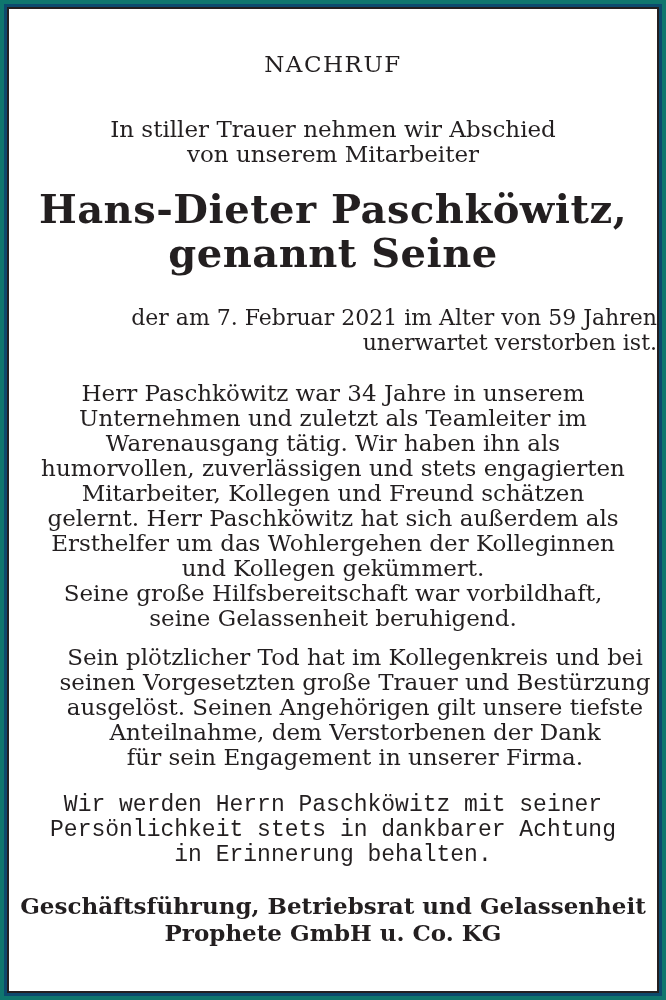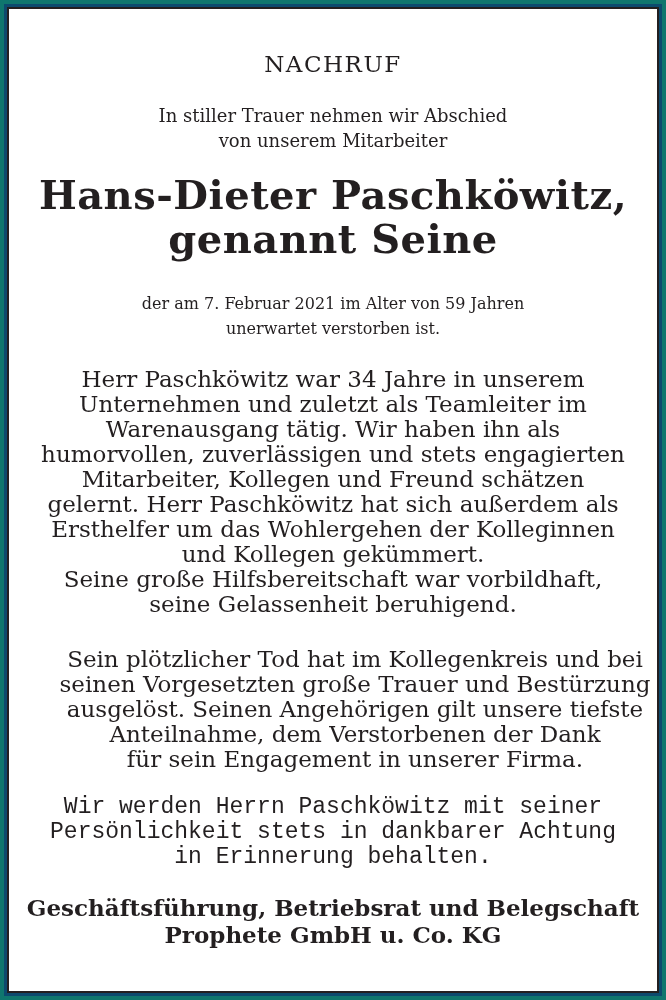--- a/index.html
+++ b/index.html
@@ -33,43 +33,44 @@
   [data-bind-lines] { white-space: pre-line; }
 
   .kicker {
     margin-top: 42px;
     font-size: 23px;
     line-height: 26px;
     letter-spacing: 1.5px;
     font-weight: normal;
   }
   .intro {
-    margin-top: 26px;
-    font-size: 18px;
+    margin-top: 40px;
+    font-size: 23px;
     line-height: 25px;
   }
   .name-title {
     margin-top: 20px;
     font-size: 40px;
     line-height: 44px;
     font-weight: bold;
     letter-spacing: 0.5px;
   }
   .death-line {
     margin-top: 30px;
-    font-size: 16px;
+    font-size: 22px;
     line-height: 25px;
+    text-align: right;
   }
   .tribute {
     margin-top: 26px;
     font-size: 23px;
     line-height: 25px;
   }
   .condolence {
-    margin-top: 30px;
+    margin-top: 14px;
     font-size: 23px;
     line-height: 25px;
     padding-left: 44px;
   }
   .memory {
     margin-top: 23px;
     font-size: 23px;
     line-height: 25px;
     font-family: Liberation Mono, monospace;
   }
@@ -112,18 +113,18 @@
       <div class="condolence" data-bind-lines="notice.condolence_lines">Sein plötzlicher Tod hat im Kollegenkreis und bei
 seinen Vorgesetzten große Trauer und Bestürzung
 ausgelöst. Seinen Angehörigen gilt unsere tiefste
 Anteilnahme, dem Verstorbenen der Dank
 für sein Engagement in unserer Firma.</div>
 
       <div class="memory" data-bind-lines="notice.memory_lines">Wir werden Herrn Paschköwitz mit seiner
 Persönlichkeit stets in dankbarer Achtung
 in Erinnerung behalten.</div>
 
-      <div class="signature" data-bind-lines="notice.signature_lines">Geschäftsführung, Betriebsrat und Belegschaft
+      <div class="signature" data-bind-lines="notice.signature_lines">Geschäftsführung, Betriebsrat und Gelassenheit
 Prophete GmbH u. Co. KG</div>
 
     </div>
   </div>
 </div>
 
 </body></html>

